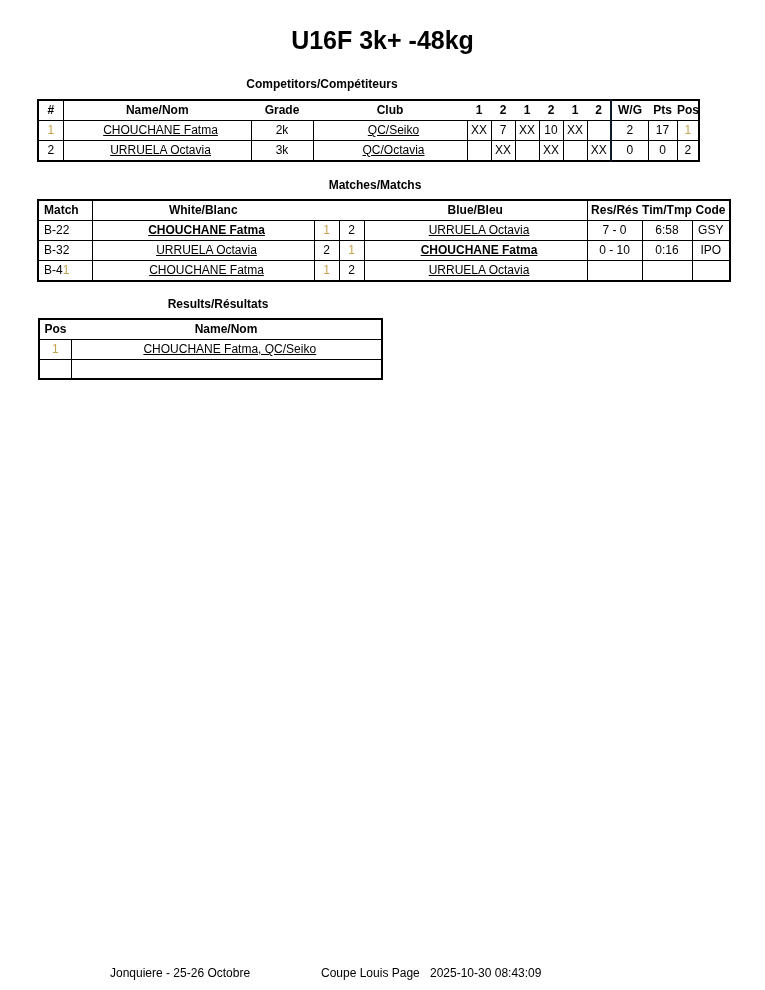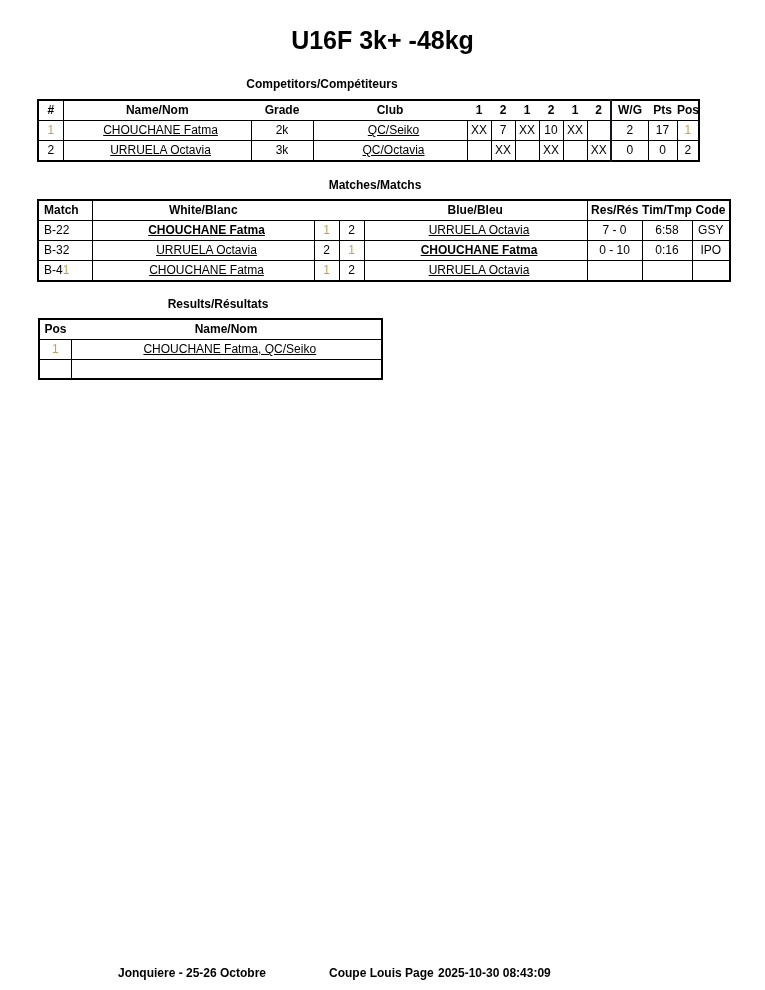--- a/index.html
+++ b/index.html
@@ -47,21 +47,21 @@
   .left5 { text-align: left !important; padding-left: 5px !important; }
   .b { font-weight: bold; }
   .accent { color: var(--accent, #C6A350); }
 
   #competitors-table { left: 37px;  top: 99px;  width: 661px; }
   #matches-table     { left: 37px;  top: 199px; width: 692px; padding-left: 7px; }
   #results-table     { left: 38px;  top: 318px; width: 343px; }
 
   .footer-item {
     position: absolute; top: 966px;
-    font-size: 12px; font-weight: bold; white-space: nowrap; margin-left: 8px;
+    font-size: 12px; font-weight: normal; white-space: nowrap;
   }
   #footer-event       { left: 110px; }
   #footer-competition { left: 321px; }
   #footer-timestamp   { left: 430px; }
 </style>
 </head>
 <body>
 
 <div class="page-title">U16F 3k+ -48kg</div>
 

